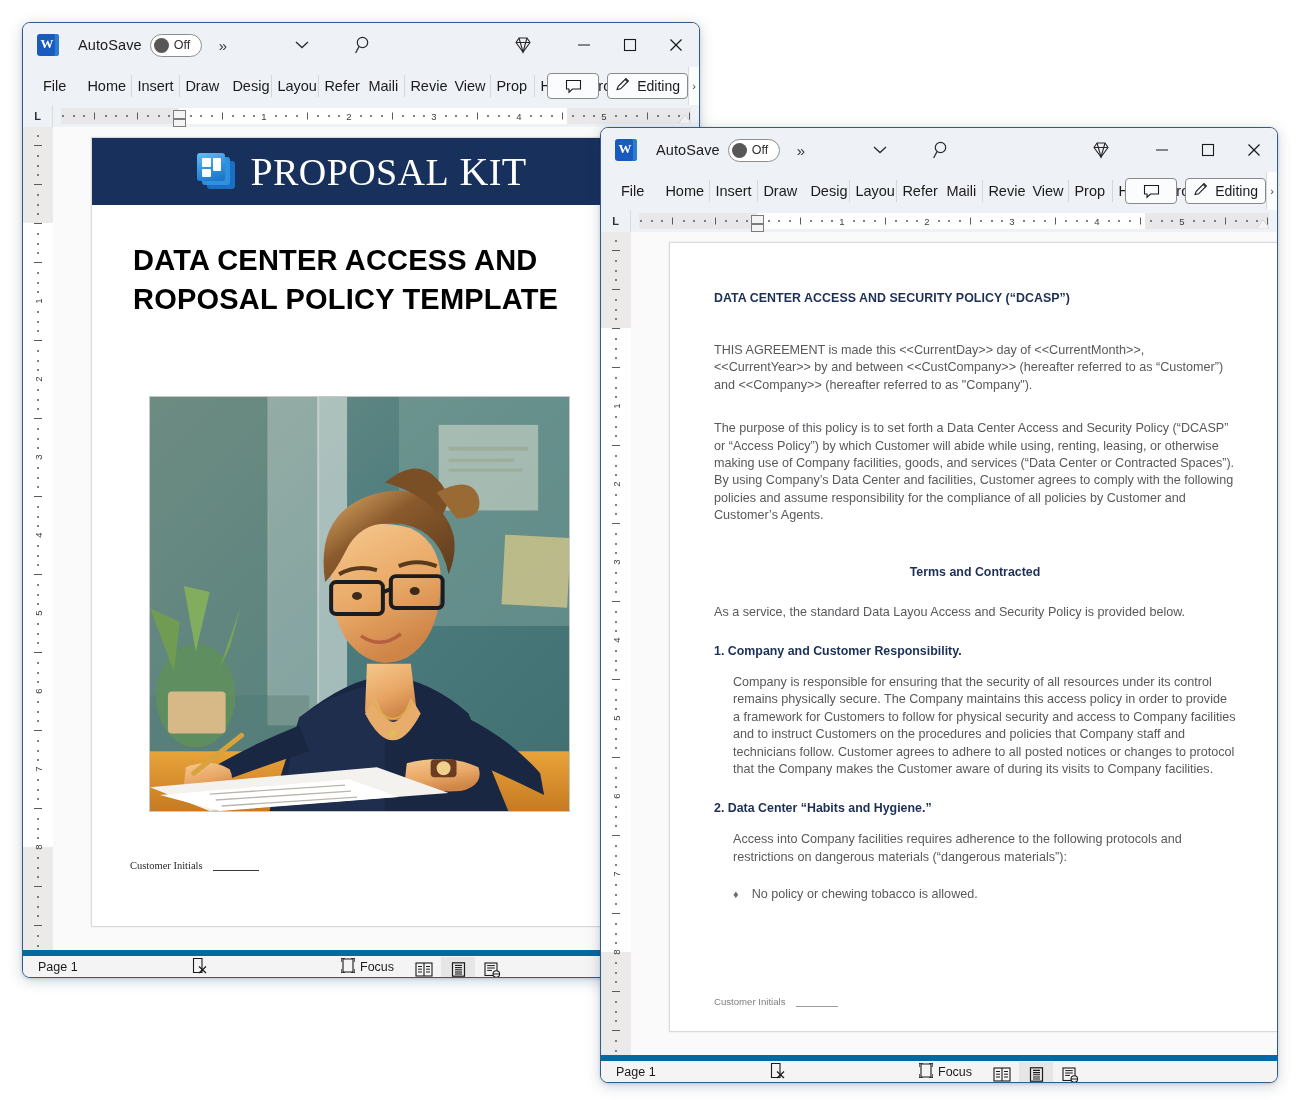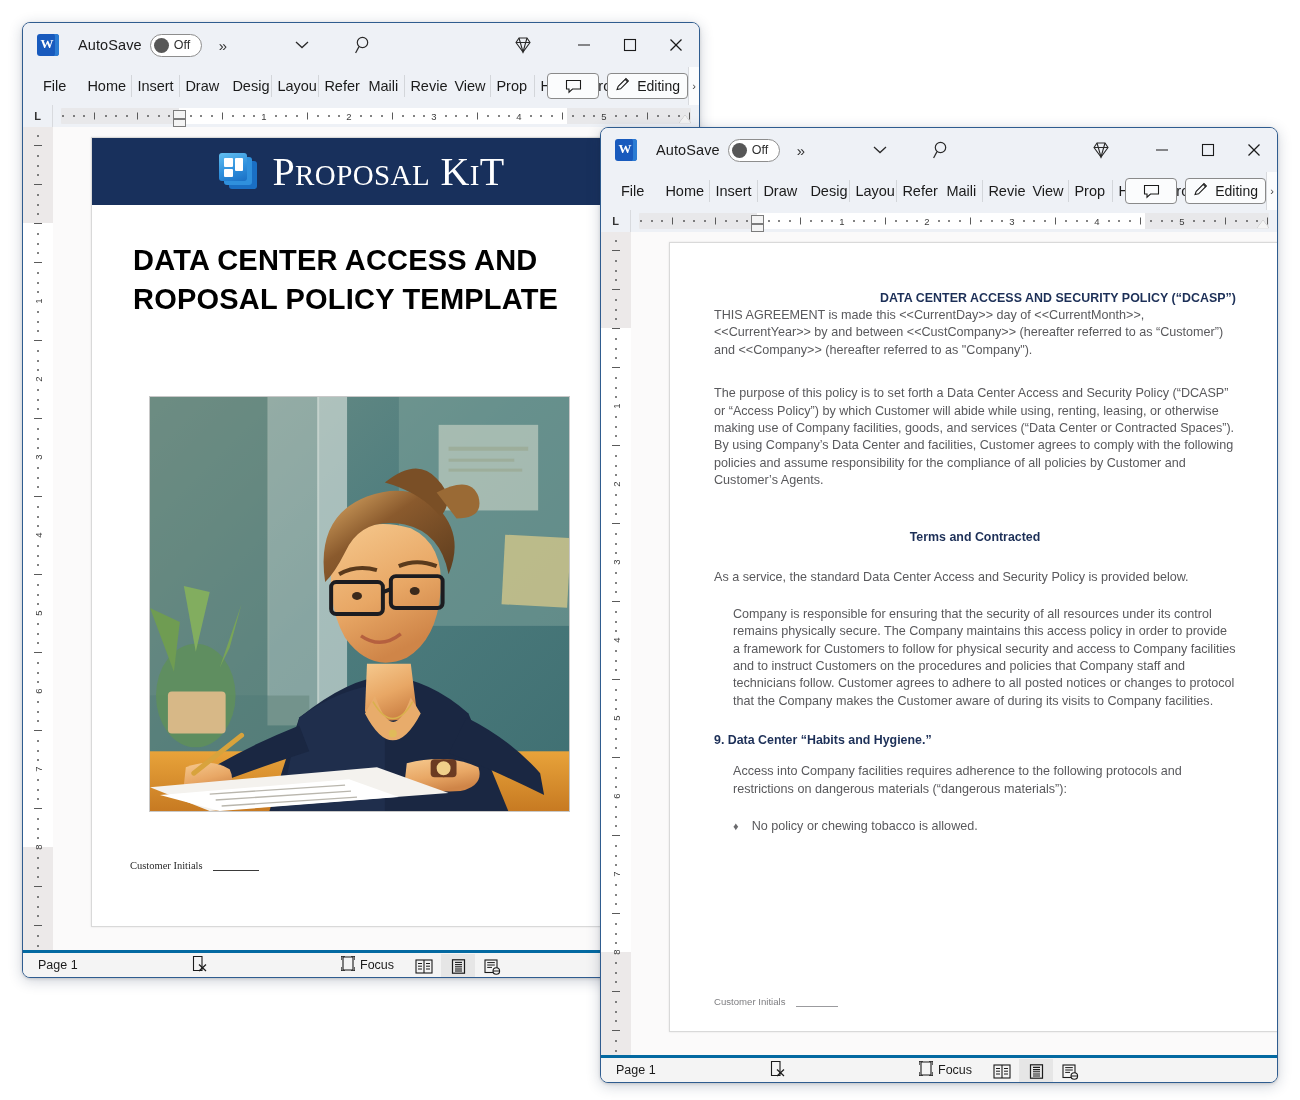--- a/index.html
+++ b/index.html
@@ -181,21 +181,21 @@
   }
   .page {
     position: absolute; background: #ffffff;
     border: 1px solid #d9d9d9;
     box-shadow: 0 0 2px rgba(0,0,0,.10);
   }
 
   
   .statusbar {
     height: 27px; flex: 0 0 27px; background: #f4f4f4;
-    border-top: 3px solid #0369a1;
+    border-top: 6px solid #0369a1;
     display: flex; align-items: center; position: relative;
     font-size: 12.5px; color: #1b1b1b;
   }
   .sb-page { margin-left: 15px; }
   .sb-spell { position: absolute; left: 168px; top: 50%; transform: translateY(-50%); }
   .sb-focus { position: absolute; left: 318px; top: 50%; transform: translateY(-50%);
               display: flex; align-items: center; gap: 5px; }
   .sb-views { position: absolute; left: 384px; top: 0; height: 27px; display: flex; align-items: center; }
   .vbtn { width: 34px; height: 25px; display: flex; align-items: center; justify-content: center; }
   .vbtn.active { background: #e6e6e6; }
@@ -216,21 +216,21 @@
   .pk-sq.b1 { left: 0px;  top: 0px; width: 28px; height: 28px;
                background: linear-gradient(160deg,#63c0f0 0%,#2f90dd 55%,#1a6fc4 100%); }
   .pk-w { position: absolute; background: #ffffff; border-radius: 1px; }
   .pk-w.w1 { left: 5px;  top: 5px;  width: 9px;  height: 9px; }
   .pk-w.w2 { left: 16px; top: 5px;  width: 8px;  height: 13px; }
   .pk-w.w3 { left: 5px;  top: 16px; width: 9px;  height: 8px; }
   .pk-word {
     font-family: "Liberation Serif", serif; color: #ffffff;
     font-size: 40px; letter-spacing: .4px; line-height: 1;
   }
-  .pk-word .sm { font-size: 29px; }
+  .pk-word .sm { font-size: 38px; }
   .doc-title {
     position: absolute; left: 41px; right: 20px; top: 103px;
     font-family: "Liberation Sans", sans-serif;
     font-weight: bold; font-size: 29px; line-height: 1.35;
     color: #000; letter-spacing: .2px;
   }
   .doc-illus {
     position: absolute; left: 57px; top: 258px; width: 421px; height: 416px;
     border: 1px solid #c8c8c8; overflow: hidden; background: #3d6b6b;
   }
@@ -242,22 +242,22 @@
   .initials-line { display:inline-block; width: 46px; border-bottom: 1px solid #3a3a3a; height: 9px; }
 
   
   .d2 {
     position: absolute; left: 0; right: 0; top: 0; bottom: 0;
     padding: 47px 44px 10px 44px;
     font-family: "Liberation Sans", sans-serif;
     color: #59595c; font-size: 12.6px; line-height: 1.38;
   }
   .d2-h1 {
-    text-align: right; color: #1c2f57; font-weight: bold;
-    font-size: 12.4px; letter-spacing: .05px; 
+    text-align: left; color: #1c2f57; font-weight: bold;
+    font-size: 12.4px; letter-spacing: .05px; margin-bottom: 35px;
   }
   .d2-p { margin-bottom: 26px; }
   .d2-p.tight { margin-bottom: 20px; }
   .d2-h2 {
     text-align: center; color: #1c2f57; font-weight: bold;
     font-size: 12.4px; margin: 40px 0 22px 0;
   }
   .d2-num {
     color: #1c2f57; font-weight: bold; font-size: 12.4px; margin: 22px 0 14px 0;
   }
@@ -934,23 +934,24 @@
           <div class="vt dot" style="top: 807.75px;"></div>
           <div class="vt dot" style="top: 817.5px;"></div>
         </div>
       <div class="canvas">
         <div class="page" style="left:38px; top:10px; width:612px; height:790px;">
           <div class="d2">
             <div class="d2-h1">DATA CENTER ACCESS AND SECURITY POLICY (“DCASP”)</div>
             <div class="d2-p">THIS AGREEMENT is made this &lt;&lt;CurrentDay&gt;&gt; day of &lt;&lt;CurrentMonth&gt;&gt;, &lt;&lt;CurrentYear&gt;&gt; by and between &lt;&lt;CustCompany&gt;&gt; (hereafter referred to as “Customer”) and &lt;&lt;Company&gt;&gt; (hereafter referred to as "Company").</div>
             <div class="d2-p">The purpose of this policy is to set forth a Data Center Access and Security Policy (“DCASP” or “Access Policy”) by which Customer will abide while using, renting, leasing, or otherwise making use of Company facilities, goods, and services (“Data Center or Contracted Spaces”). By using Company’s Data Center and facilities, Customer agrees to comply with the following policies and assume responsibility for the compliance of all policies by Customer and Customer’s Agents.</div>
             <div class="d2-h2">Terms and Contracted</div>
-            <div class="d2-p tight">As a service, the standard Data Center Access and Security Policy is provided below.</div>
+            <div class="d2-p tight">As a service, the standard Data Layou Access and Security Policy is provided below.</div>
+            <div class="d2-num">1. Company and Customer Responsibility.</div>
             <div class="d2-ind">Company is responsible for ensuring that the security of all resources under its control remains physically secure. The Company maintains this access policy in order to provide a framework for Customers to follow for physical security and access to Company facilities and to instruct Customers on the procedures and policies that Company staff and technicians follow. Customer agrees to adhere to all posted notices or changes to protocol that the Company makes the Customer aware of during its visits to Company facilities.</div>
-            <div class="d2-num">9. Data Center “Habits and Hygiene.”</div>
+            <div class="d2-num">2. Data Center “Habits and Hygiene.”</div>
             <div class="d2-ind">Access into Company facilities requires adherence to the following protocols and restrictions on dangerous materials (“dangerous materials”):</div>
             <div class="d2-li">
               <span class="bullet">♦</span>
               <span>No policy or chewing tobacco is allowed.</span>
             </div>
           </div>
           <div class="d2-initials">
             <span>Customer Initials</span>
             <span class="ln"></span>
           </div>

